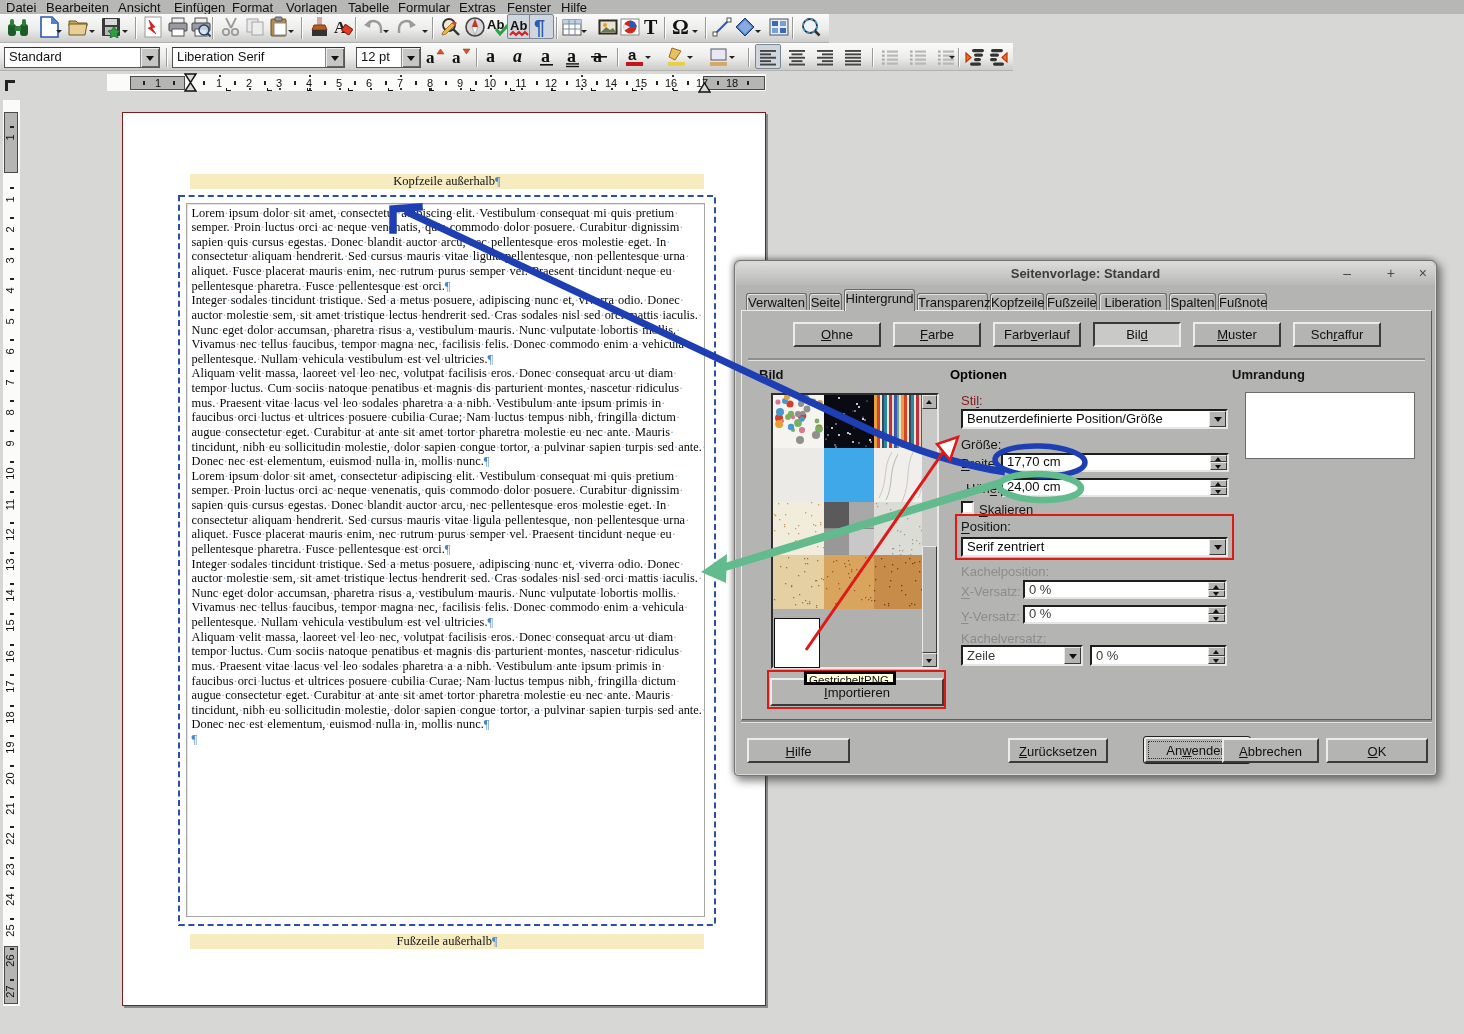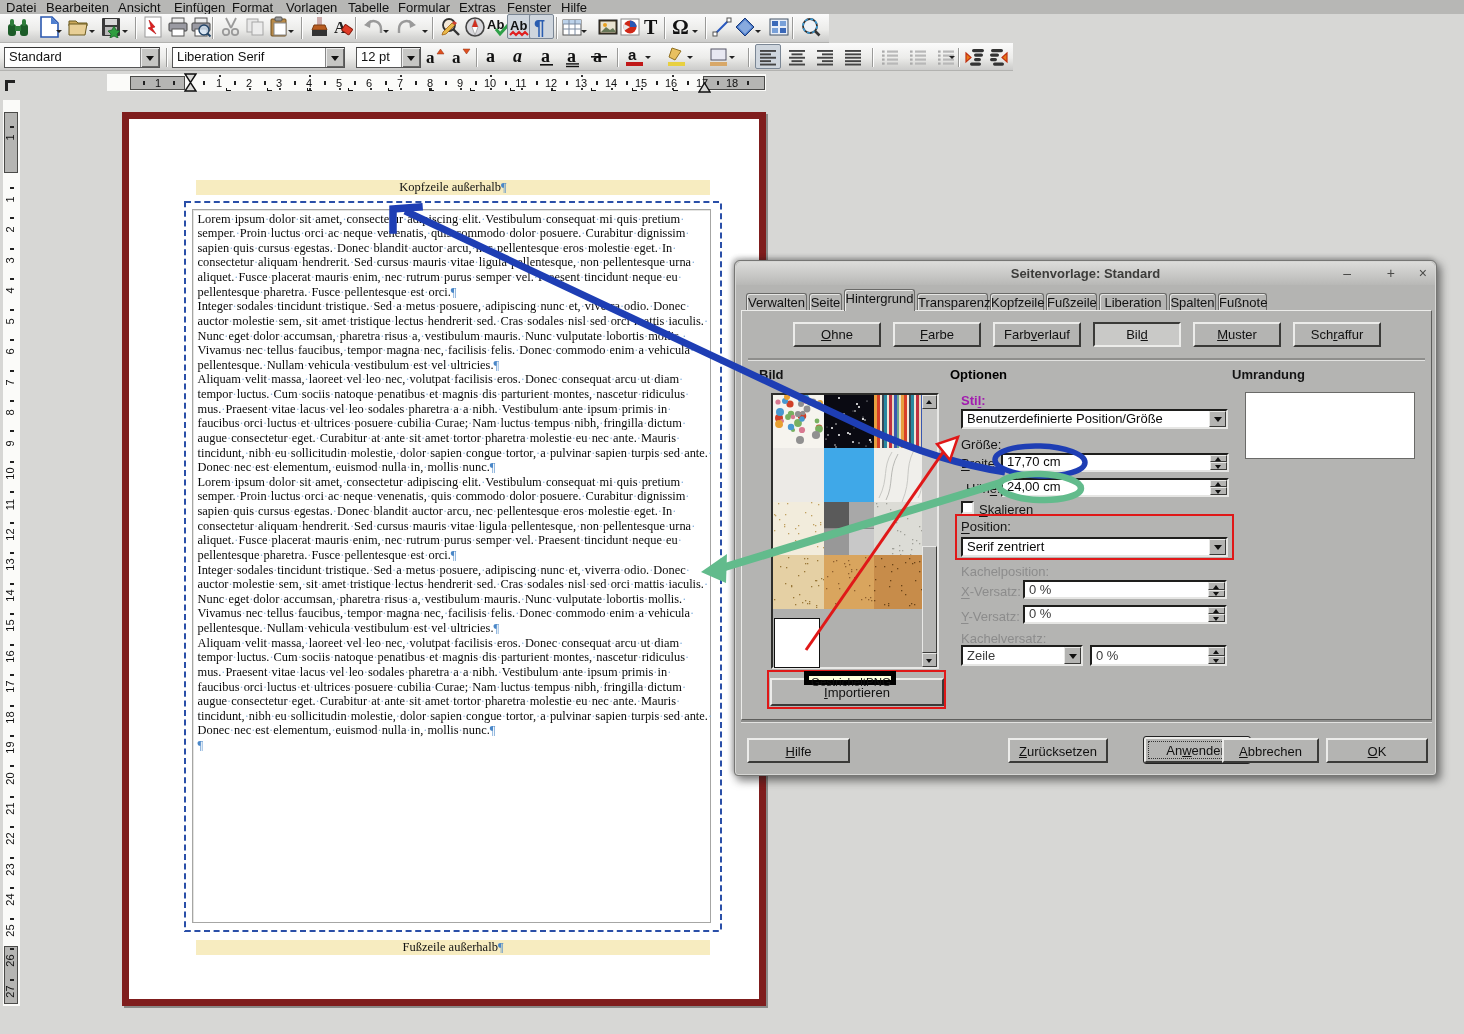--- a/index.html
+++ b/index.html
@@ -31,21 +31,21 @@
 .ttab { position:absolute; bottom:0px; width:5px; height:3.5px; border-left:1.6px solid #111; border-bottom:1.6px solid #111; }
 .hdot { position:absolute; width:2px; height:2px; background:#333; }
 #vruler { position:absolute; left:3px; top:100px; width:17px; height:906px; background:#fbfbf9; }
 .vgraybox { position:absolute; left:1px; width:14px; background:#b5b5b3; border:1px solid #4a4a48; }
 .vnum { position:absolute; left:-1px; width:17px; height:13px; font-size:11px; color:#111; text-align:center;
   transform:rotate(-90deg); line-height:13px; }
 .vtick { position:absolute; left:7px; width:3.5px; height:2px; background:#222; }
 #tabsel { position:absolute; left:5px; top:80px; width:10px; height:11px;
   border-left:3px solid #222; border-top:3px solid #222; }
 #page { position:absolute; left:122px; top:112px; width:644px; height:894px; background:#fff;
-  border:7px solid #7f1d1d; box-shadow:2px 2px 0 #8a8a88; }
+  border:1px solid #7f1d1d; box-shadow:2px 2px 0 #8a8a88; }
 #hdrbar { position:absolute; left:67px; top:61px; width:514px; height:15px; background:#f7ecc0; }
 #ftrbar { position:absolute; left:67px; top:821px; width:514px; height:15px; background:#f7ecc0; }
 .hbtxt { width:100%; text-align:center; font-family:"Liberation Serif",serif; font-size:12.5px; color:#111; line-height:15px; }
 #grayfr { position:absolute; left:63px; top:90px; width:519px; height:714px; border:1px solid #a6a6a4;
   box-shadow:inset 1px 1px 0 #e4e4e2; }
 #doctext { position:absolute; left:68.5px; top:92.6px; width:520px; font-family:"Liberation Serif",serif;
   font-size:12.4px; line-height:14.63px; color:#090909; white-space:nowrap; }
 #doctext s { text-decoration:none; color:#85b2e0; }
 #doctext b { font-weight:normal; color:#4a87c8; }
 .tl { height:14.63px; }
@@ -87,21 +87,21 @@
 .su i { position:absolute; left:50%; top:50%; margin:-4px 0 0 -3.5px; border:3.5px solid transparent; border-bottom:4px solid #111; }
 .sd i { position:absolute; left:50%; top:50%; margin:-1px 0 0 -3.5px; border:3.5px solid transparent; border-top:4px solid #111; }
 .chk { position:absolute; width:13px; height:13px; background:#fff; border:2px solid; border-color:#1e1e1c #e6e6e4 #e6e6e4 #1e1e1c; z-index:5; }
 #preview { position:absolute; left:511px; top:132px; width:170px; height:67px; background:#fff; border:1px solid #6a6a68; z-index:5; }
 #botgroove { position:absolute; left:6px; top:459px; width:691px; height:2px; background:#8e8e8c; box-shadow:0 1px 0 #e2e2e0; }
 .dlgbtn { position:absolute; background:#b4b4b2; border:2px solid; border-color:#ececea #3a3a38 #3a3a38 #ececea;
   text-align:center; font-size:13px; color:#111; z-index:5; }
 #anwbtn { outline:1px solid #222; outline-offset:0px; border-radius:2px; }
 #anwbtn i { position:absolute; inset:2px; border:1px dotted #333; font-style:normal; }
 #tooltip { position:absolute; left:804px; top:671px; width:92px; height:14px; background:#ffffdc;
-  border:5px solid #000000; font-size:11.5px; line-height:12px; color:#111; padding-left:2px; z-index:40; }
+  border:3px solid #000000; font-size:11.5px; line-height:12px; color:#111; padding-left:2px; z-index:40; }
 .redbox { position:absolute; border:2px solid #e01818; z-index:30; }
 #annot { position:absolute; inset:0; z-index:35; pointer-events:none; }
 </style></head>
 <body>
 <div class="dither"></div>
 <div id="menubar">
     <div class="mi" style="left:6px"><u>D</u>atei</div>
     <div class="mi" style="left:46px"><u>B</u>earbeiten</div>
     <div class="mi" style="left:118px"><u>A</u>nsicht</div>
     <div class="mi" style="left:174px"><u>E</u>infügen</div>
@@ -893,21 +893,21 @@
     <div class="th" style="left:774px;top:618px;width:46px;height:50px;background:#fff;border:1.5px solid #111"></div>
   <div style="position:absolute;left:922px;top:395px;width:15px;height:272px;background:#c8c8c6;z-index:7">
     <div class="sbbtn" style="top:0">
         <div class="sbarr" style="margin:-5px 0 0 -3.5px;border-bottom:4.5px solid #111"></div>
       </div>
     <div class="sbbtn" style="bottom:0">
         <div class="sbarr" style="margin:-1px 0 0 -3.5px;border-top:4.5px solid #111"></div>
       </div>
     <div style="position:absolute;left:0;top:151px;width:15px;height:107px;background:#b4b4b2;border:1px solid;border-color:#e8e8e6 #3a3a38 #3a3a38 #e8e8e6"></div>
   </div>
-  <div class="lbl" style="left:961px;top:393px;color:#a21caf;font-weight:bold">Sti<u>l</u>:</div>
+  <div class="lbl" style="left:961px;top:393px;color:#7f1d1d;font-weight:normal">Sti<u>l</u>:</div>
   <div class="fld" style="left:961px;top:409px;width:267px;height:20px">
       <span style="color:#0a0a0a">Benutzerdefinierte Position/Größe</span>
       <div class="dbtn">
         <div class="carr"></div>
       </div>
     </div>
   <div class="lbl" style="left:961px;top:437px;color:#141414;font-weight:normal">Größe:</div>
   <div class="lbl" style="left:961px;top:456px;color:#141414;font-weight:normal"><u>B</u>reite:</div>
   <div class="fld" style="left:1001px;top:452.5px;width:228px;height:19px">
       <span style="color:#0a0a0a">17,70 cm</span>

